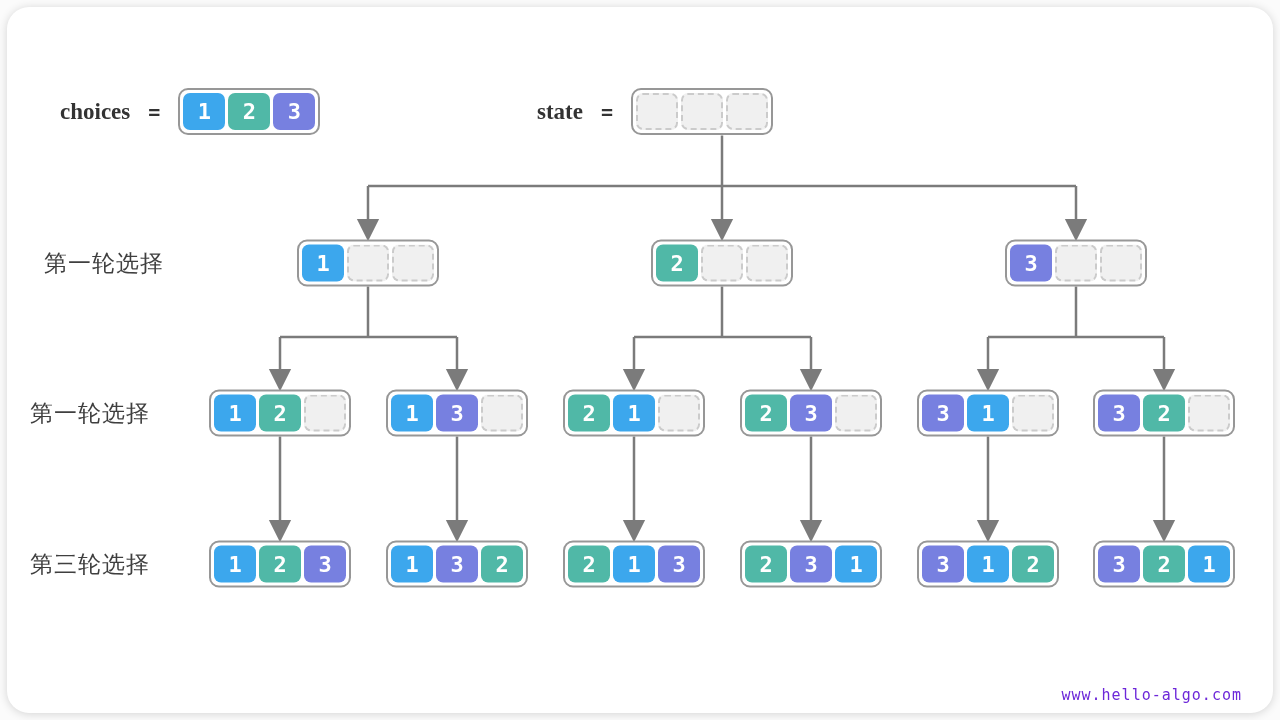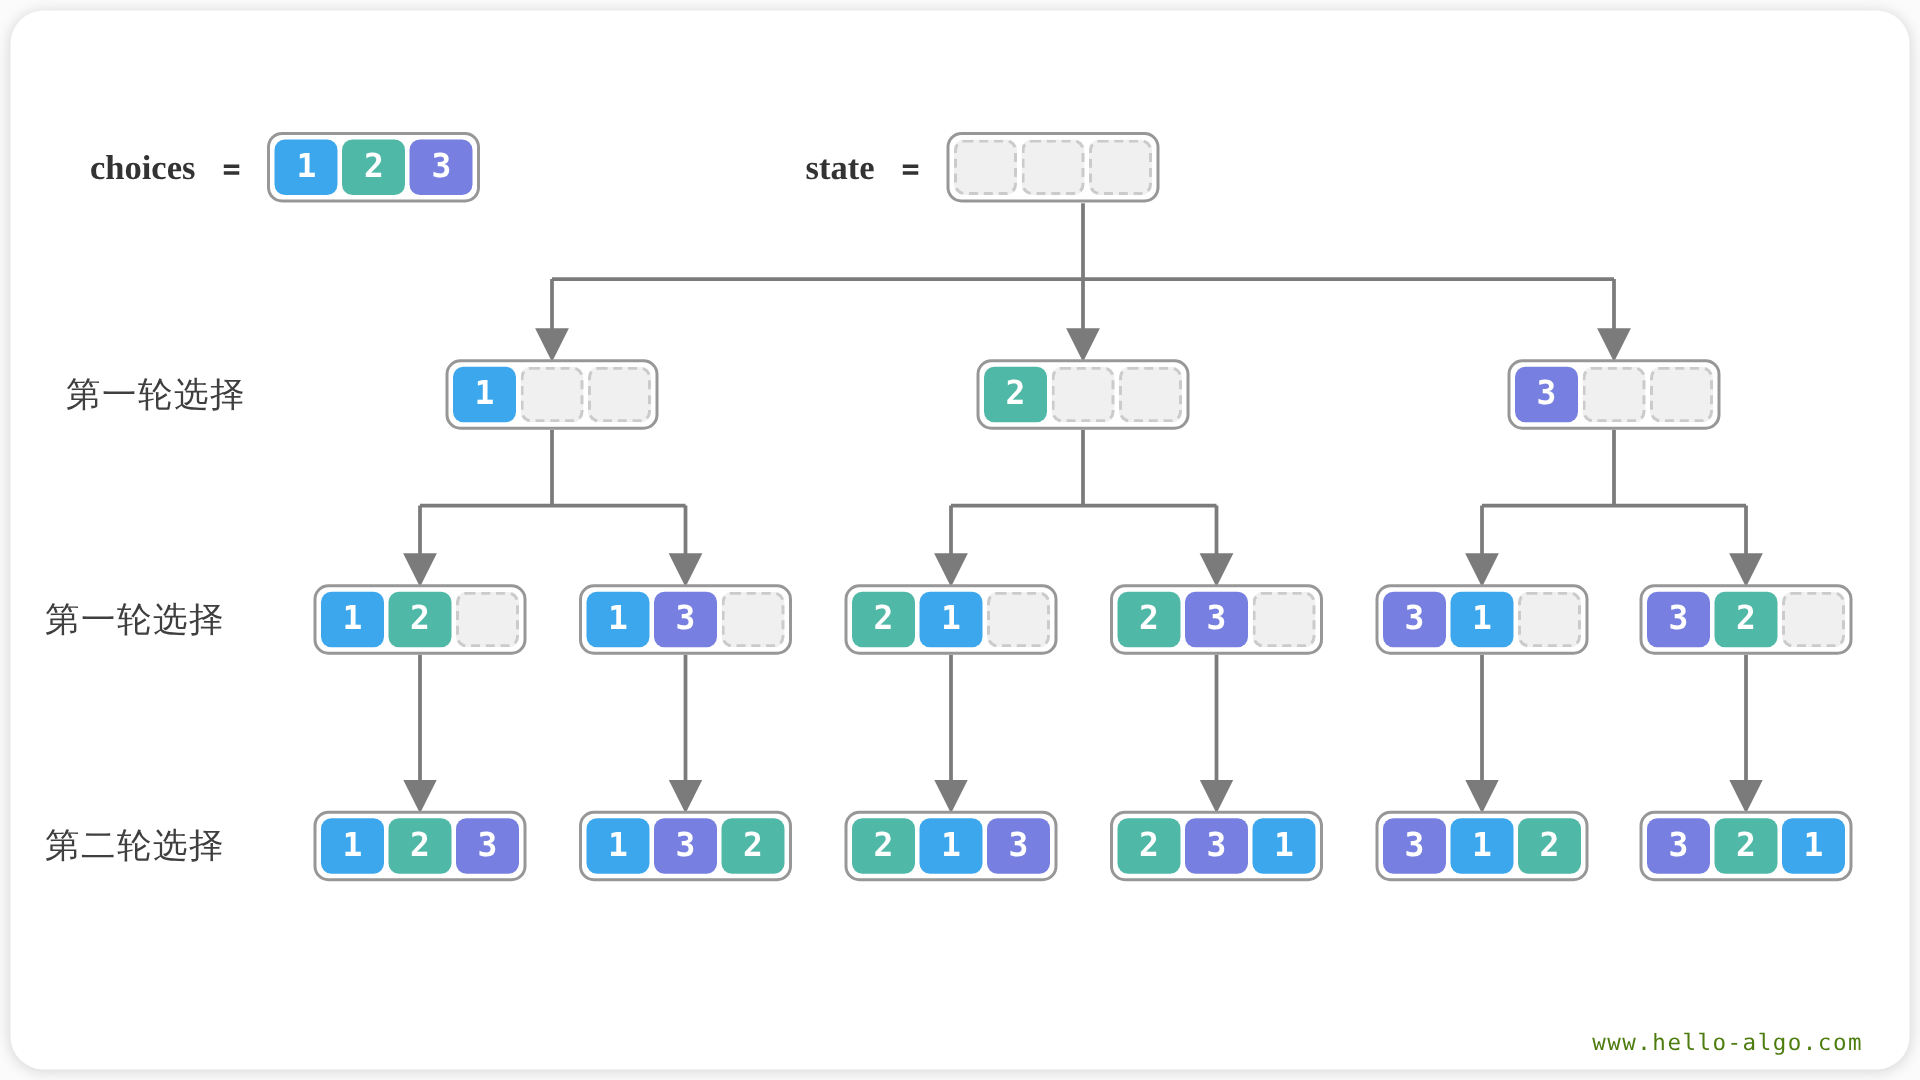--- a/index.html
+++ b/index.html
@@ -47,21 +47,21 @@
   }
 
   .row-label{
     position:absolute;left:30px;transform:translateY(-50%);
     font-size:23px;font-weight:500;color:var(--label-color);
     letter-spacing:1px;white-space:nowrap;
   }
   .watermark{
     position:absolute;right:38px;bottom:16px;
     font-family:"DejaVu Sans Mono", monospace;font-size:15px;
-    color:#4d7c0f;letter-spacing:1px;
+    color:#6d28d9;letter-spacing:1px;
   }
 </style>
 </head>
 <body>
 
 <div class="card"></div>
 
 <svg id="arrow-layer" width="1280" height="720">
   <defs>
     <marker id="arrowhead" viewBox="0 0 10 10" refX="7" refY="5" markerWidth="9" markerHeight="10" orient="auto">
@@ -110,21 +110,21 @@
     <span class="equals">=</span>
     <span id="state-box-slot"><div class="state-box">
           <span class="cell empty"></span>
           <span class="cell empty"></span>
           <span class="cell empty"></span>
         </div></span>
   </div>
 
   <div class="row-label" style="top: 263px; margin-left: 14px;">第一轮选择</div>
   <div class="row-label" style="top: 413px;">第一轮选择</div>
-  <div class="row-label" style="top: 564px;">第二轮选择</div>
+  <div class="row-label" style="top: 564px;">第三轮选择</div>
 
   <div id="boxes-layer">
       <div class="state-box abs" style="left: 368px; top: 263px;">
         <span class="cell filled" style="background: rgb(60, 167, 237);">1</span>
         <span class="cell empty"></span>
         <span class="cell empty"></span>
       </div>
       <div class="state-box abs" style="left: 722px; top: 263px;">
         <span class="cell filled" style="background: rgb(80, 184, 167);">2</span>
         <span class="cell empty"></span>

